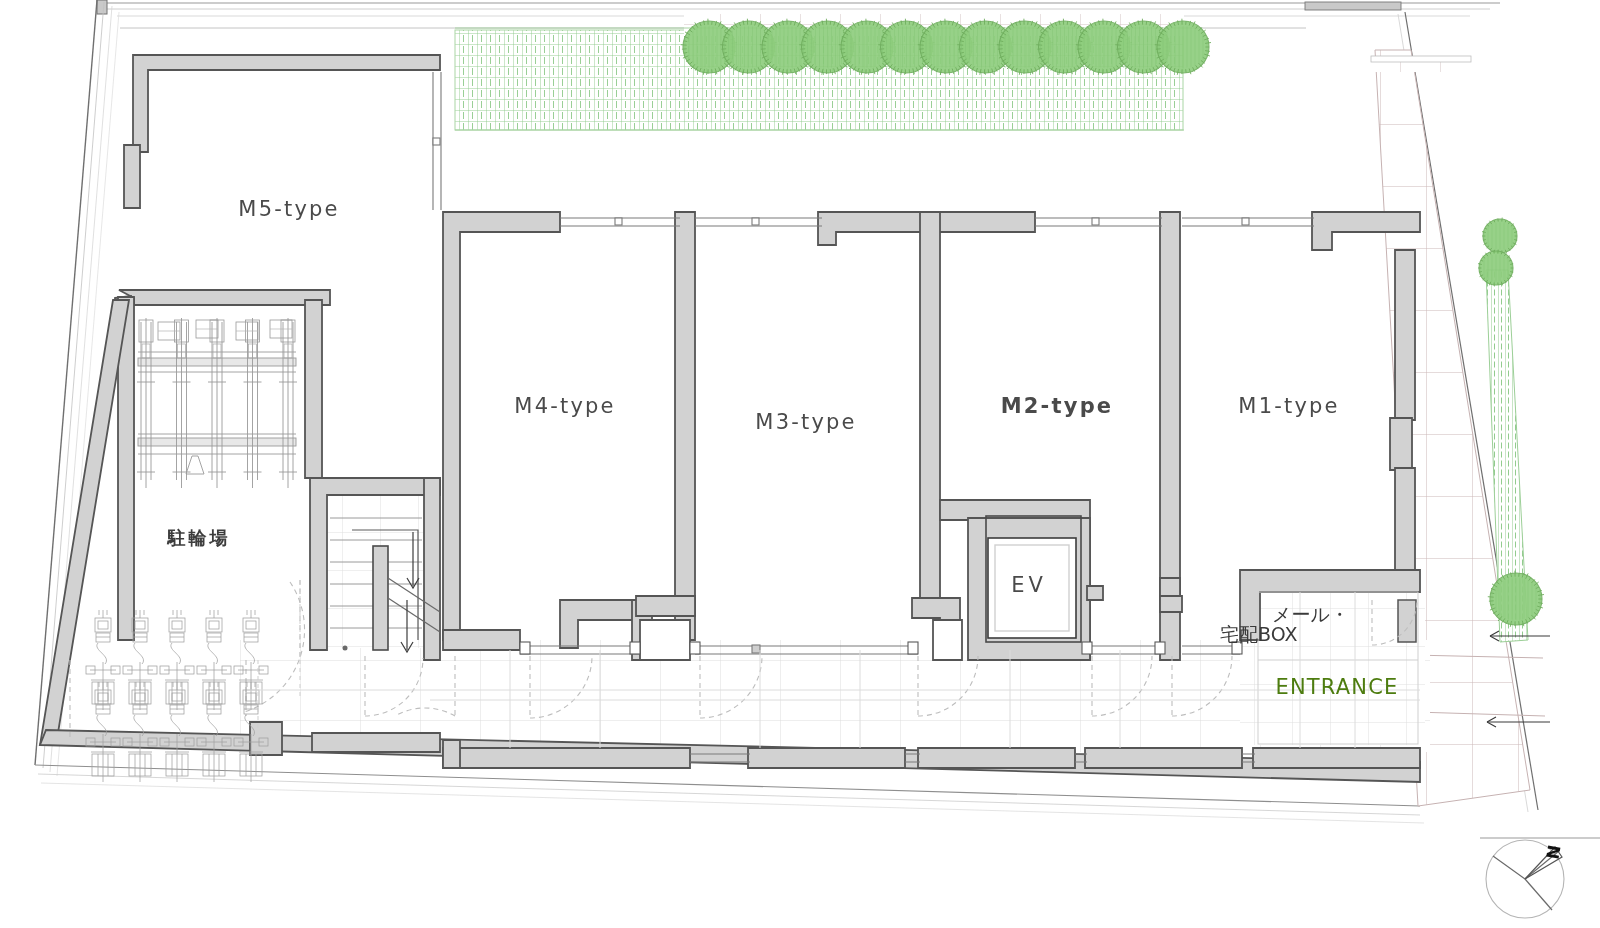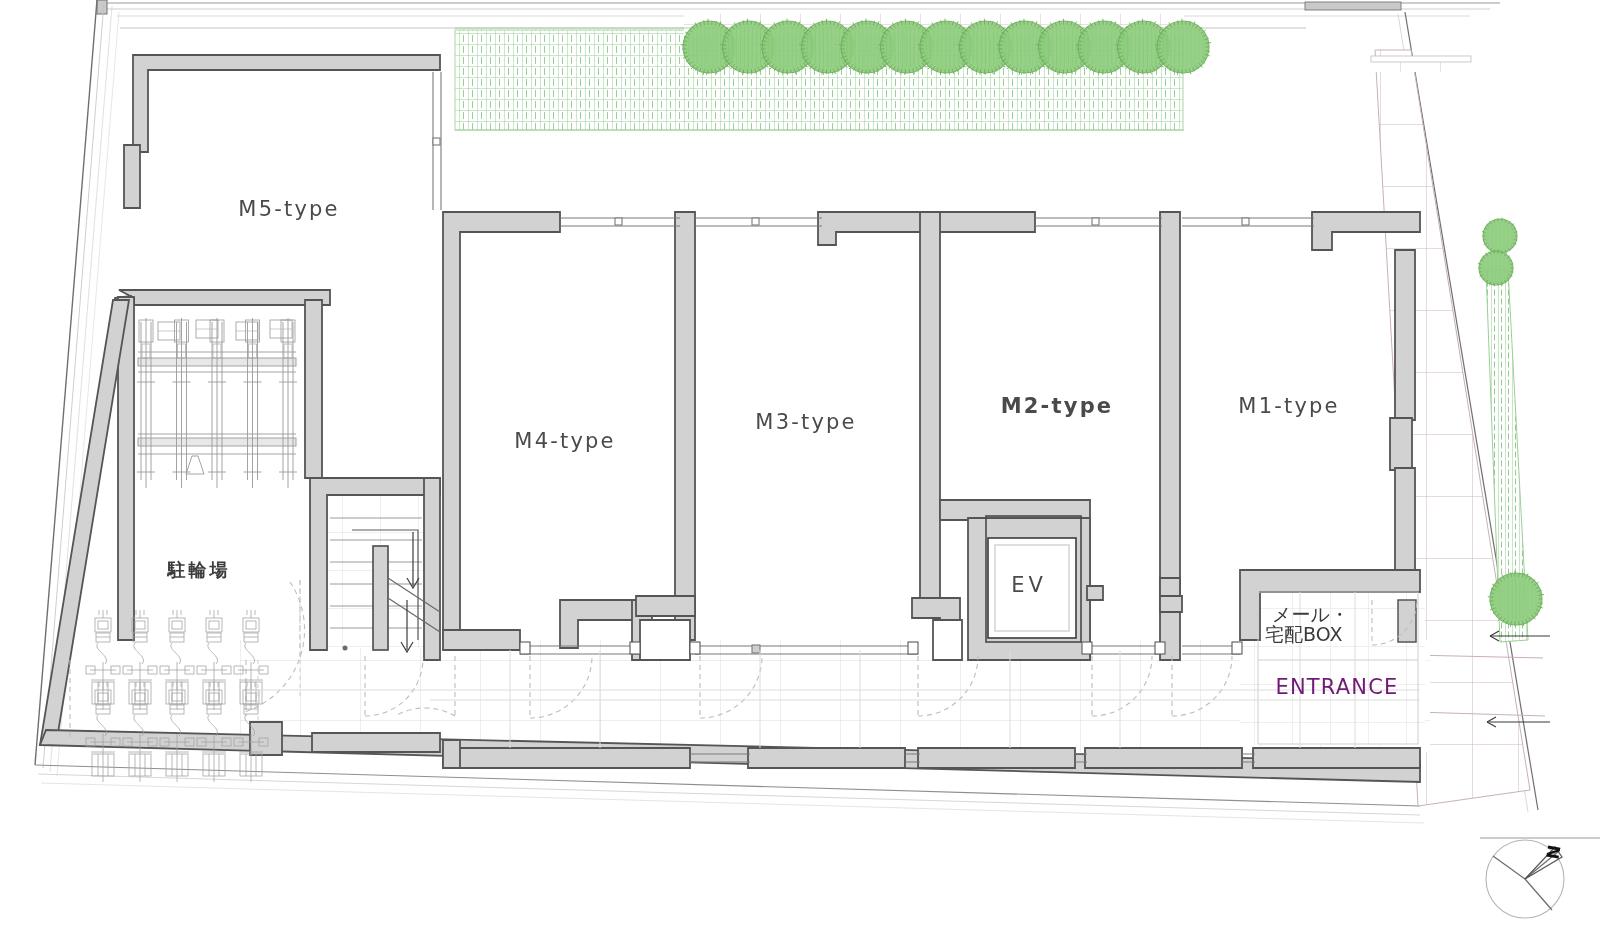--- a/index.html
+++ b/index.html
@@ -53,21 +53,21 @@
     font-size: 19px;
     color: #3a3a3a;
     line-height: 1.35;
     white-space: nowrap;
   }
   .entrance-label {
     position: absolute;
     font-family: "DejaVu Sans", sans-serif;
     font-size: 21px;
     letter-spacing: 1.2px;
-    color: #701a75;
+    color: #4d7c0f;
     white-space: nowrap;
     transform: translate(-50%, -50%);
   }
   .north-letter {
     position: absolute;
     font-family: "DejaVu Sans", sans-serif;
     font-size: 17px;
     font-weight: 700;
     color: #111;
     transform: rotate(100deg);
@@ -1443,28 +1443,28 @@
     <g>
       <circle cx="1525" cy="879" r="39" fill="none" stroke="#b5b5b5" stroke-width="1.1"></circle>
       <path d="M1493 856 L1525 879 L1559 851" fill="none" stroke="#6a6a6a" stroke-width="1.2"></path>
       <path d="M1525 879 L1552 910" fill="none" stroke="#6a6a6a" stroke-width="1.2"></path>
       <path d="M1525 879 L1562 857 L1555 847 Z" fill="none" stroke="#555" stroke-width="1.2"></path>
       <line x1="1480" y1="838" x2="1600" y2="838" stroke="#9a9a9a" stroke-width="1.2"></line>
     </g>
   </svg>
 
   <div class="room-label" style="left:289px; top:209px;">M5-type</div>
-  <div class="room-label" style="left:565px; top:406px;margin-top:35px;">M4-type</div>
+  <div class="room-label" style="left:565px; top:406px;">M4-type</div>
   <div class="room-label" style="left:806px; top:422px;">M3-type</div>
   <div class="room-label" style="left:1057px; top:406px;font-weight:bold;">M2-type</div>
   <div class="room-label" style="left:1289px; top:406px;">M1-type</div>
 
-  <div class="jp-label" style="left:199px; top:570px;">駐輪場</div>
+  <div class="jp-label" style="left:199px; top:538px;">駐輪場</div>
 
   <div class="room-label" style="left:1029px; top:585px; letter-spacing:4px;">EV</div>
 
   <div class="small-label" style="left:1272px; top:602px;">メール・</div>
-  <div class="small-label" style="left:1265px; top:622px;">宅配BOX</div>
+  <div class="small-label" style="left:1220px; top:622px;">宅配BOX</div>
 
   <div class="entrance-label" style="left:1337px; top:687px;">ENTRANCE</div>
 
   <div class="north-letter" style="left:1546px; top:842px;">N</div>
 </div>
 
 </body></html>

